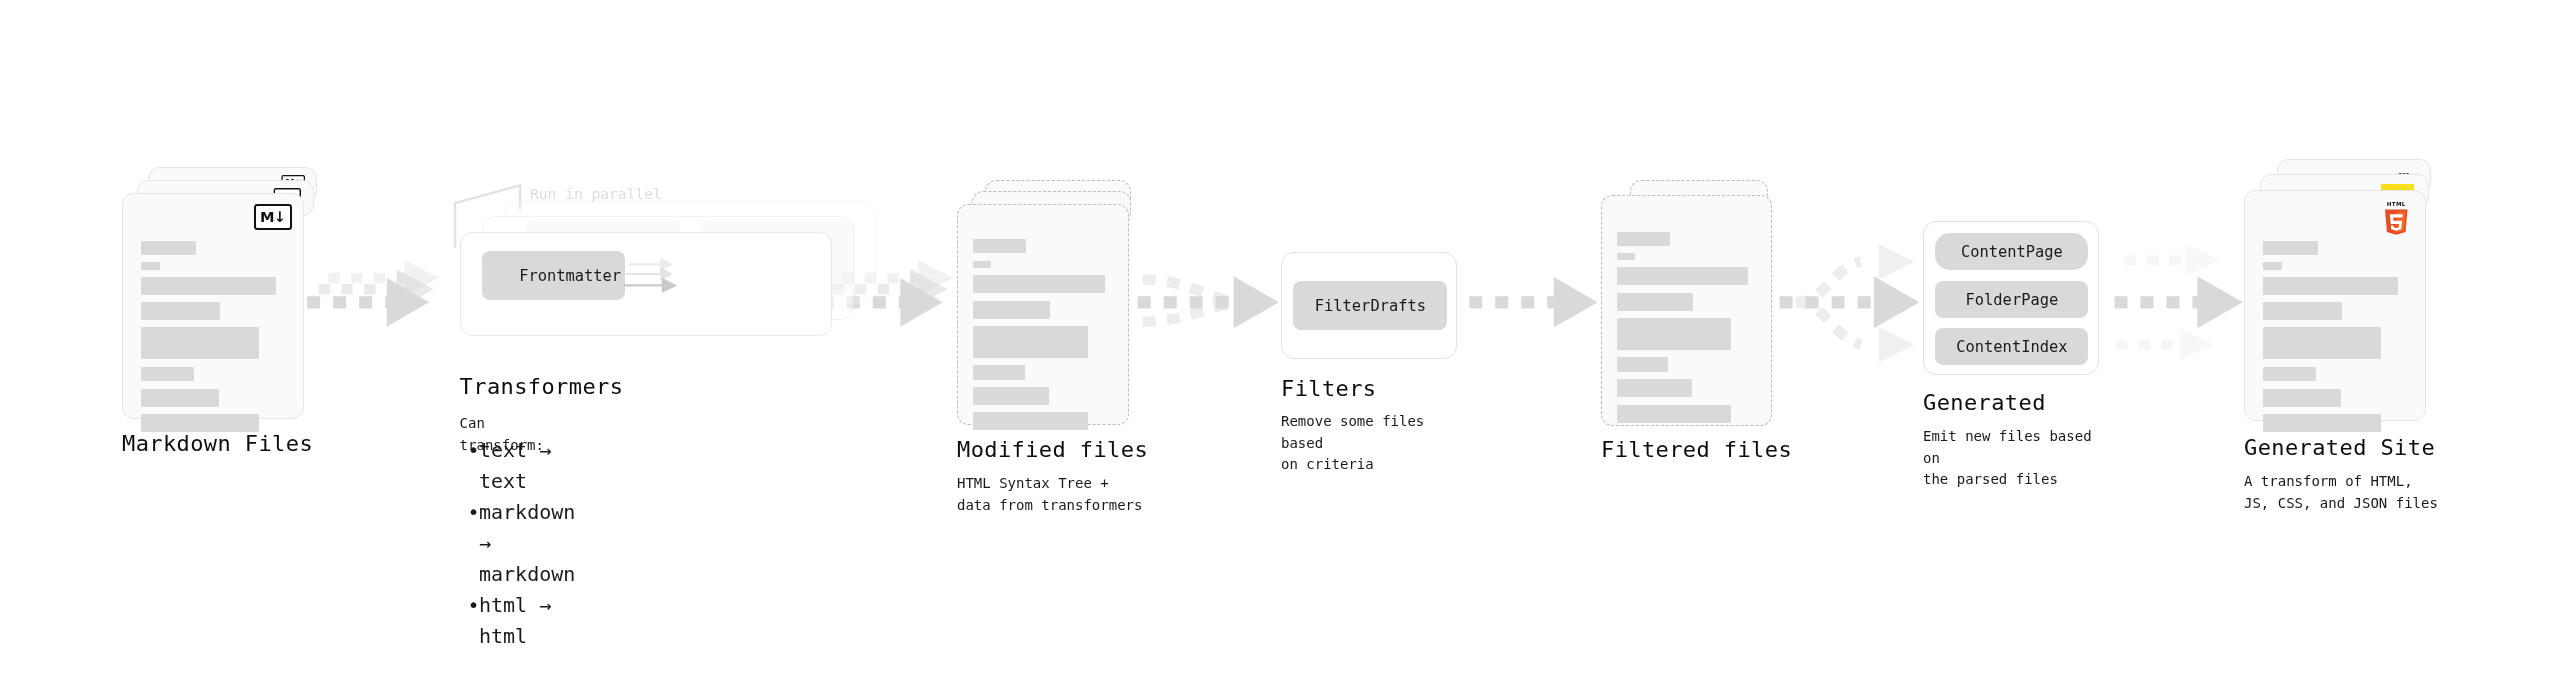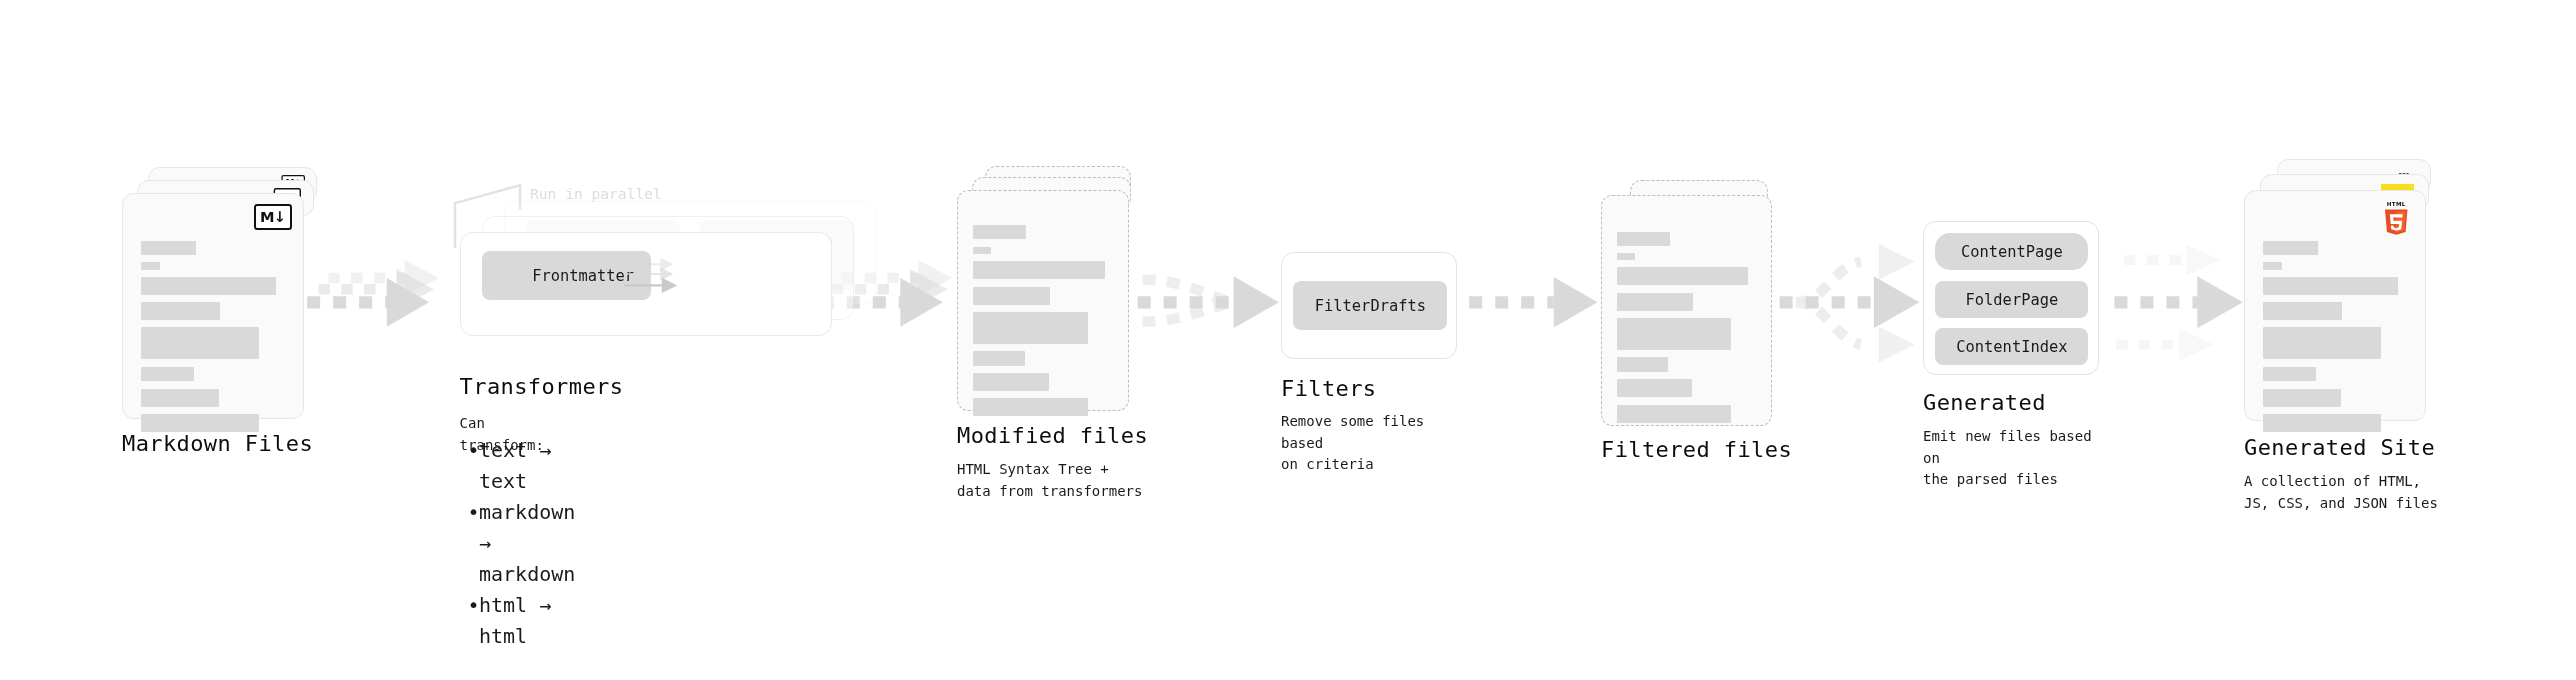--- a/index.html
+++ b/index.html
@@ -265,21 +265,21 @@
 
     <div class="procbox faded-2" style="left:59px; top:16.3px; width:372px; height:104px;">
       <div class="chip" style="left:21px; top:18px; width:154px; height:70px; font-size:0;"></div>
       <div class="chip" style="right:21px; top:18px; width:154px; height:70px; font-size:0;"></div>
     </div>
     <div class="procbox faded-1" style="left:37px; top:31px; width:372px; height:104px;">
       <div class="chip" style="left:21px; top:18px; width:154px; height:70px; font-size:0;"></div>
       <div class="chip" style="right:21px; top:18px; width:154px; height:70px; font-size:0;"></div>
     </div>
     <div class="procbox" style="left:14.6px; top:47px; width:372px; height:104px; border-color:#eaeaea;">
-      <div class="chip" style="left:21px; top:18px; width:169px; height:49px;padding-left:34px;">
+      <div class="chip" style="left:21px; top:18px; width:143px; height:49px;padding-left:34px;">
           <span>Frontmatter</span>
         </div>
 
       <svg style="position:absolute; left:163px; top:14.6px; width:65px; height:65px;" viewBox="0 0 80 80">
         <g stroke="#d9d9d9" stroke-width="2.5" fill="#d9d9d9" opacity="0.5">
           <line x1="6" y1="20" x2="46" y2="20"></line>
           <polygon points="46,14 58,20 46,26"></polygon>
         </g>
         <g stroke="#d9d9d9" stroke-width="2.5" fill="#d9d9d9" opacity="0.7">
           <line x1="2" y1="32" x2="46" y2="32"></line>
@@ -296,21 +296,21 @@
 
     <div class="cap-title" style="left:14.6px; top:189px;">Transformers</div>
     <div class="cap-sub" style="left:14.6px; top:228px;">Can transform:</div>
     <ul class="cap-list" style="left:21px; top:250px;">
       <li class="bullet">text → text</li>
       <li class="bullet">markdown → markdown</li>
       <li class="bullet">html → html</li>
     </ul>
   </div>
 
-  <div class="node" style="left:957px; top:166px;">
+  <div class="node" style="left:957px; top:180px;">
     <div class="cardstack" style="width:195px; height:244px;">
       <div class="card dashed" style="left:28px; top:0px; width:146px; height:32.5px;"></div>
       <div class="card dashed" style="left:14.6px; top:11.4px; width:159px; height:32.5px;"></div>
       <div class="card dashed" style="left:0px; top:24.4px; width:172px; height:221px;">
         <div class="card-lines" style="top:34px; left:14.6px; right:14.6px;">
           <div class="ln" style="width:38%;"></div>
           <div class="ln" style="width:13%; height:7.3px;"></div>
           <div class="ln" style="width:94%; height:18px;"></div>
           <div class="ln" style="width:55%; height:18px;"></div>
           <div class="ln" style="width:82%; height:32px;"></div>
@@ -403,18 +403,18 @@
           <div class="ln" style="width:94%; height:18px;"></div>
           <div class="ln" style="width:55%; height:18px;"></div>
           <div class="ln" style="width:82%; height:32px;"></div>
           <div class="ln" style="width:37%; height:14.6px;"></div>
           <div class="ln" style="width:54%; height:18px;"></div>
           <div class="ln" style="width:82%; height:18px;"></div>
         </div>
       </div>
     </div>
     <div class="cap-title" style="left:0px; top:276px;">Generated Site</div>
-    <div class="cap-sub" style="left:0px; top:312px;">A collection of HTML,
+    <div class="cap-sub" style="left:0px; top:312px;">A transform of HTML,
 JS, CSS, and JSON files</div>
   </div>
 
 </div>
 
 
 </body></html>

